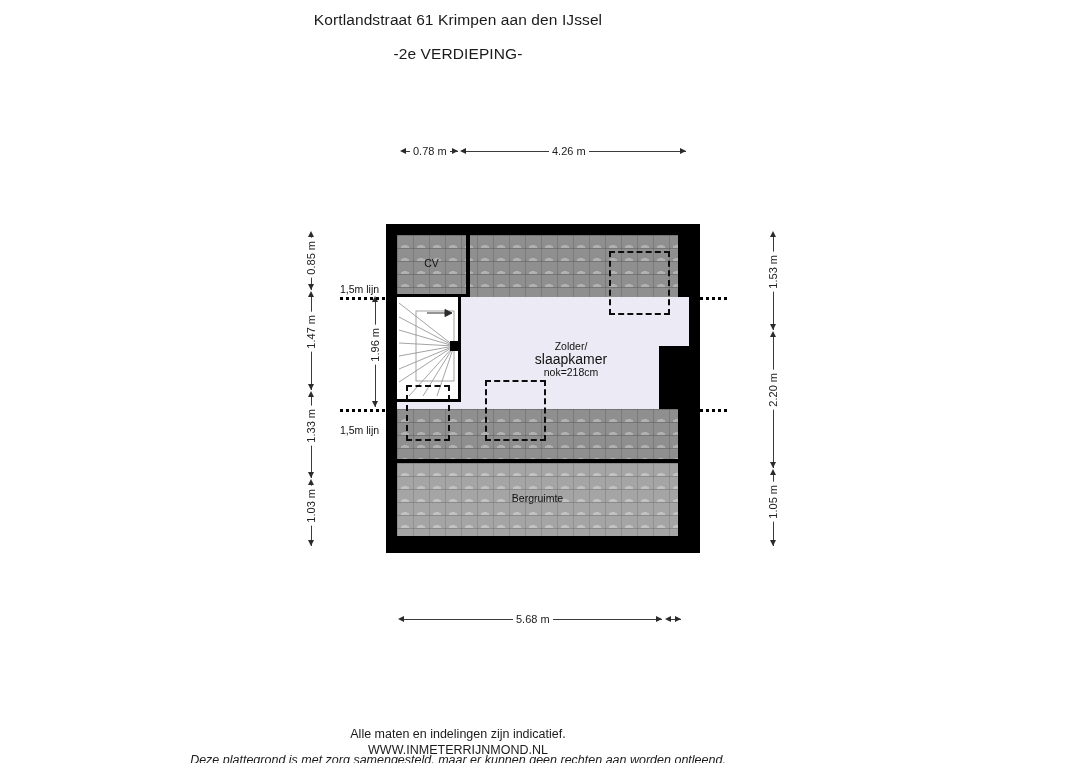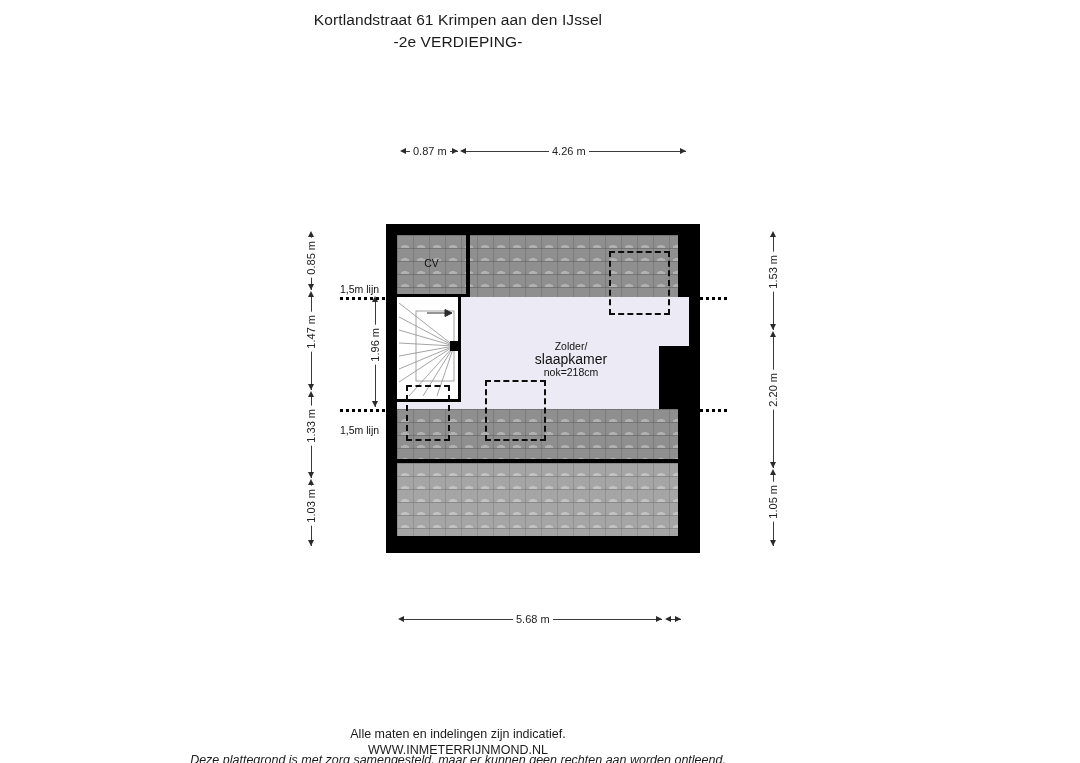--- a/index.html
+++ b/index.html
@@ -11,21 +11,21 @@
   }
   .stage{position:absolute;left:0;top:0;width:916px;height:763px;}
   .abs{position:absolute;}
 
   
   .title{
     width:100%;text-align:center;font-size:15.5px;color:#1b1b1b;
     letter-spacing:0.1px;
   }
   #title-line1{top:11px;}
-  #title-line2{top:33px;}
+  #title-line2{top:45px;}
 
   
   .footer-line{width:100%;text-align:center;font-size:12.5px;color:#1b1b1b;}
   #footer-1{top:753px;font-style:italic;}
   #footer-2{top:727px;}
   #footer-3{top:743px;}
 
   
   .dim-label{
     font-size:11px;color:#222;white-space:nowrap;
@@ -93,21 +93,21 @@
 <div class="stage">
 
   <div class="abs title" id="title-line1">Kortlandstraat 61 Krimpen aan den IJssel</div>
   <div class="abs title" id="title-line2">-2e VERDIEPING-</div>
 
   <div class="abs">
 
     <div class="abs hline" style="left:402px;top:151px;width:56px;"></div>
     <div class="abs arr arr-l" style="left:400px;top:147.5px;"></div>
     <div class="abs arr arr-r" style="left:452px;top:147.5px;"></div>
-    <div class="abs dim-label" style="left:410px;top:145px;">0.87 m</div>
+    <div class="abs dim-label" style="left:410px;top:145px;">0.78 m</div>
 
     <div class="abs hline" style="left:462px;top:151px;width:224px;"></div>
     <div class="abs arr arr-l" style="left:460px;top:147.5px;"></div>
     <div class="abs arr arr-r" style="left:680px;top:147.5px;"></div>
     <div class="abs dim-label" style="left:549px;top:145px;">4.26 m</div>
   </div>
 
   <div class="abs">
 
     <div class="abs vline" style="left:311px;top:234px;height:56px;"></div>
@@ -182,20 +182,21 @@
       <div class="room-label" style="left:0px;top:22px;width:69px;">CV</div>
     </div>
 
     <div class="abs room-fill" style="left:11px;top:73px;width:292px;height:49px;"></div>
 
     <div class="abs room-fill" style="left:11px;top:122px;width:262px;height:63px;"></div>
 
     <div class="abs hatch" style="left:11px;top:185px;width:281px;height:50px;"></div>
 
     <div class="abs hatch-light" style="left:11px;top:239px;width:281px;height:73px;"></div>
+    <div class="room-label" style="left:11px;top:268px;width:281px;">Bergruimte</div>
 
     <div class="abs" style="left:120px;top:116px;width:130px;">
       <div style="text-align:center;font-size:10.5px;line-height:13px;color:#111;">Zolder/</div>
       <div style="text-align:center;font-size:14px;line-height:13px;color:#111;">slaapkamer</div>
       <div style="text-align:center;font-size:10.5px;line-height:13px;color:#111;">nok=218cm</div>
     </div>
 
     <div class="abs" style="left:11px;top:73px;width:63px;height:105px;">
       <div class="stair-box" style="left:0;top:0;width:63px;height:105px;"></div>
       <svg width="63" height="105" style="position:absolute;left:0;top:0;">

